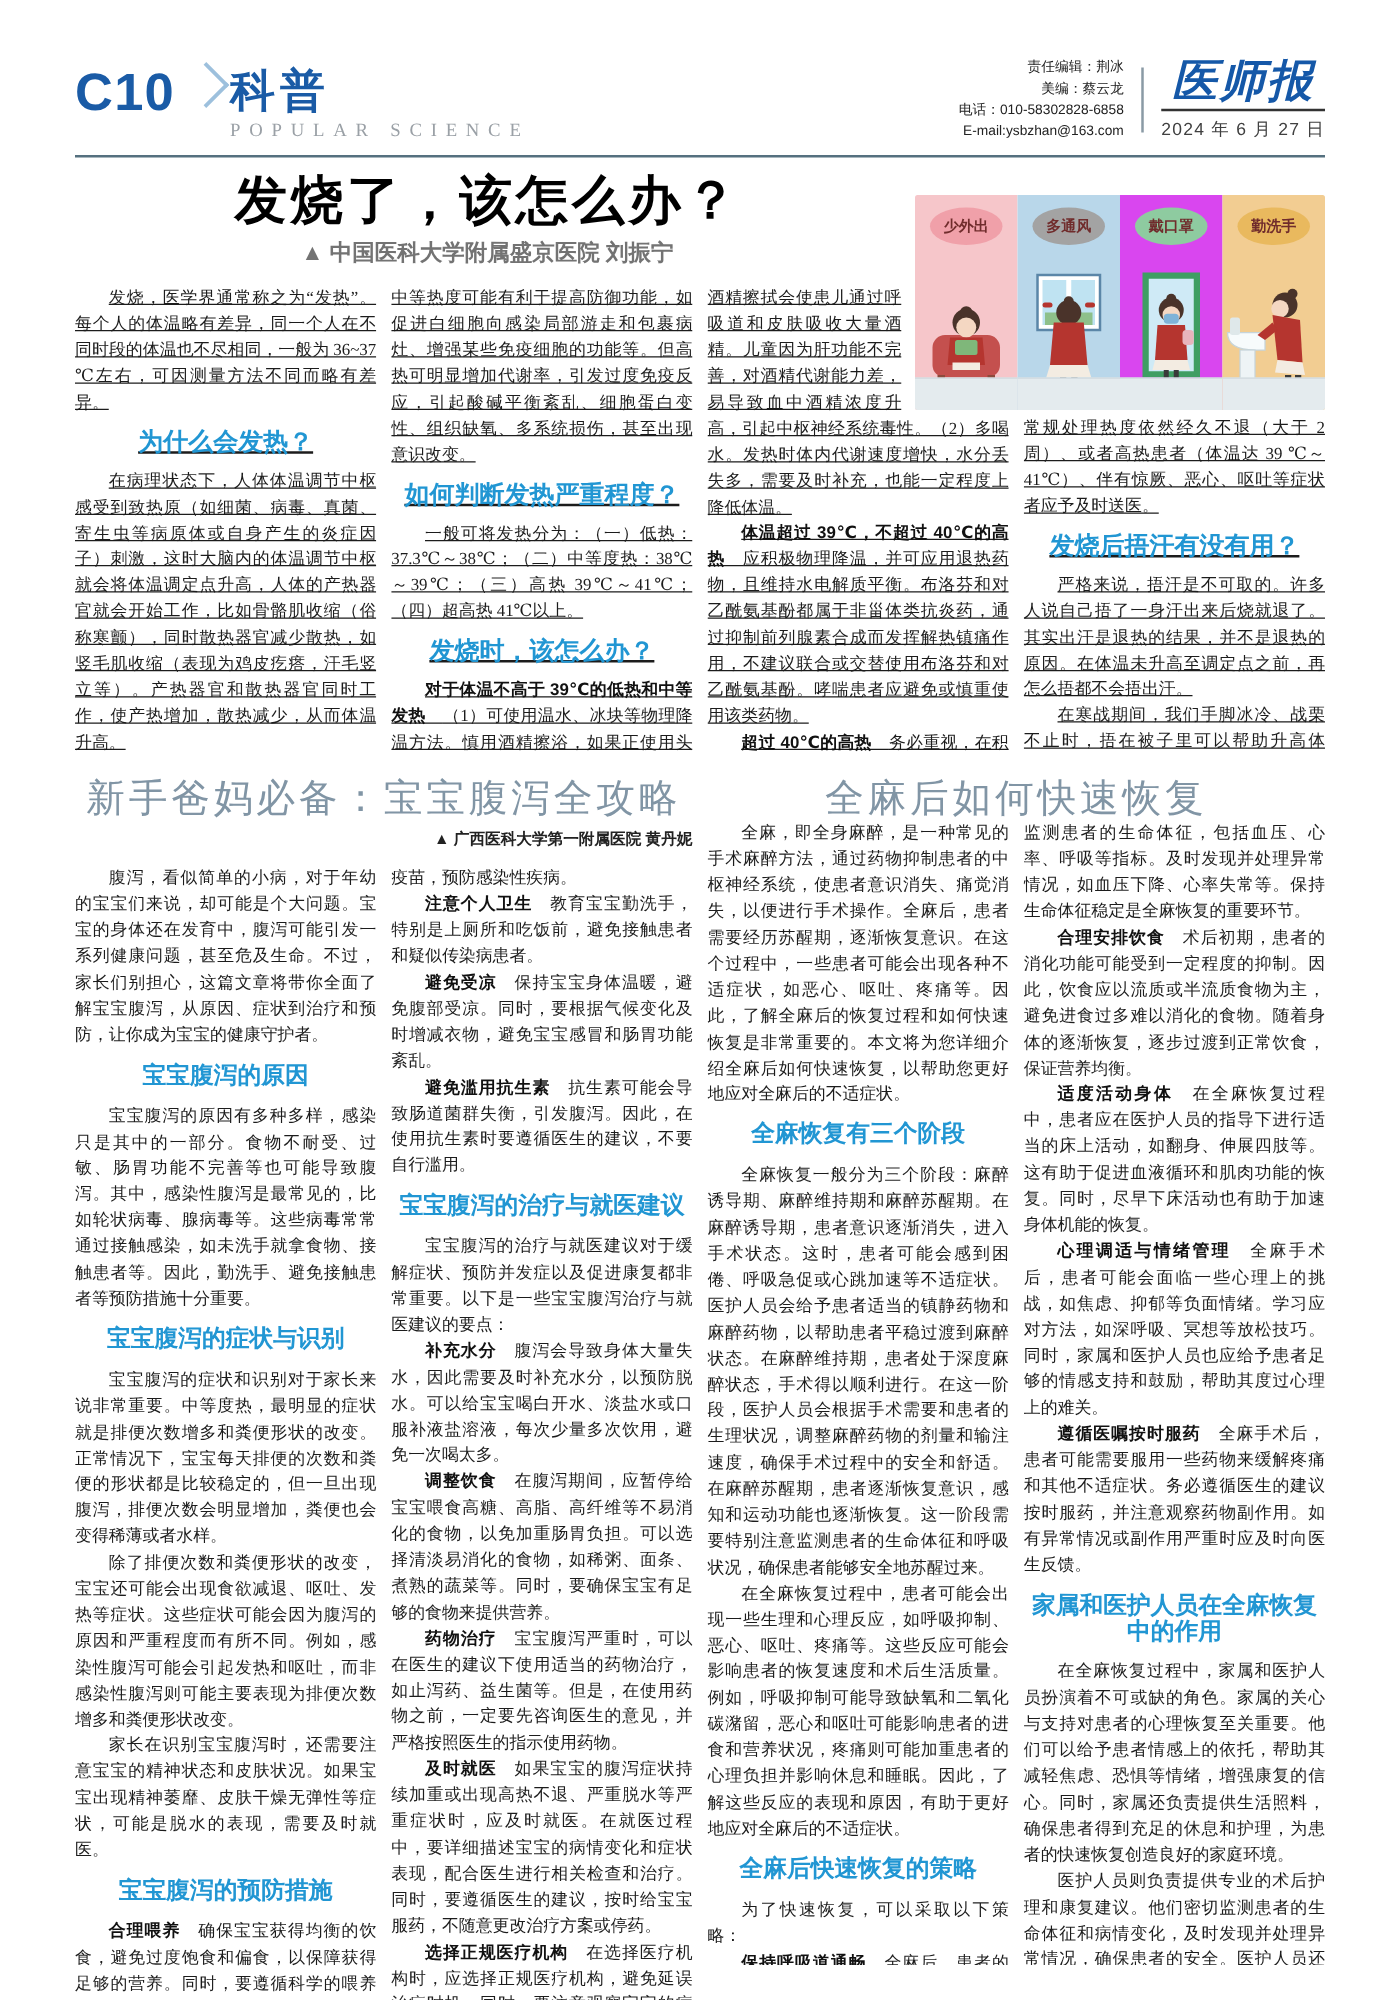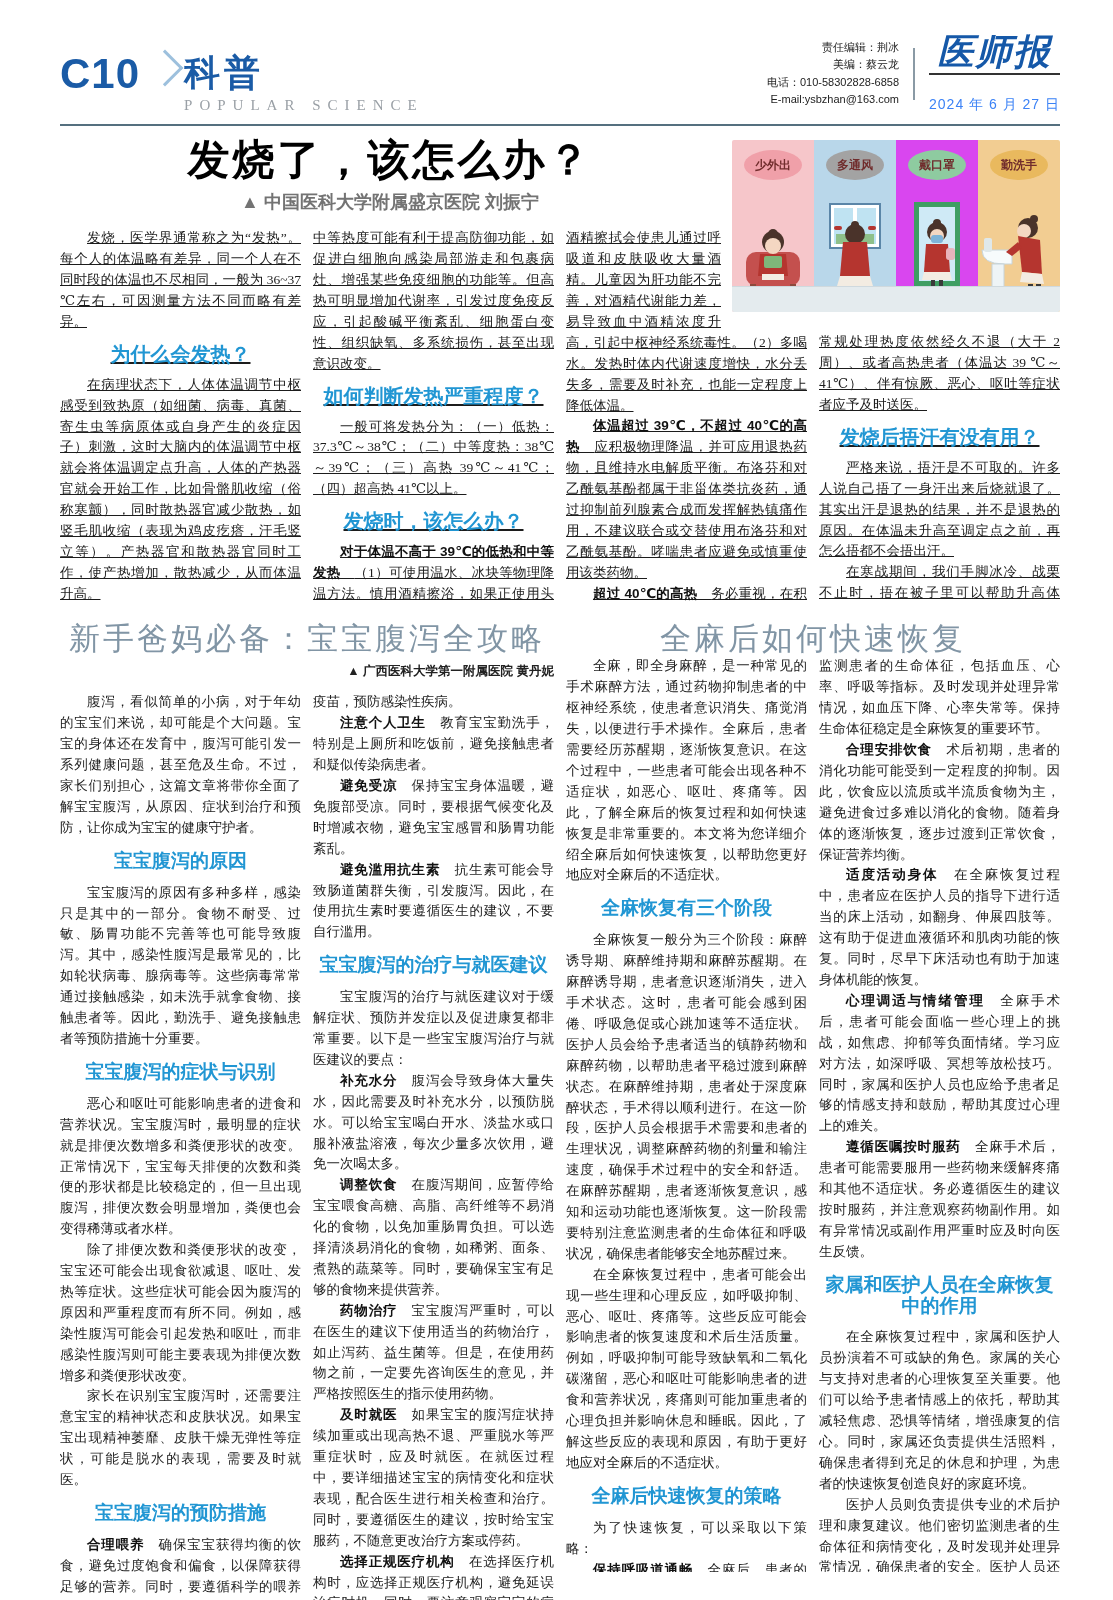--- a/index.html
+++ b/index.html
@@ -13,41 +13,41 @@
   .sec-code { font-family:"Liberation Sans","DejaVu Sans",sans-serif; font-weight:bold; font-size:42px; color:#1a5ba6; line-height:0.9; letter-spacing:1px; }
   .chev { width:26px; height:26px; border-top:3px solid #9dc0dd; border-right:3px solid #9dc0dd; transform:rotate(45deg); margin:0 2px 8px 8px; }
   .sec-zh-wrap { display:flex; flex-direction:column; }
   .sec-zh { font-family:"Liberation Sans","DejaVu Sans",sans-serif; font-weight:bold; font-size:36px; color:#1a5ba6; line-height:1; letter-spacing:4px; }
   .sec-en { font-family:"Liberation Serif",serif; font-size:15px; color:#9aa0a6; letter-spacing:7px; margin-top:6px; }
   .hdr-right { display:flex; align-items:center; gap:14px; }
   .mast-info { text-align:right; font-family:"Liberation Sans","DejaVu Sans",sans-serif; font-size:11px; line-height:1.55; color:#222; }
   .mast-div { width:2px; height:52px; background:#8a9aa5; }
   .mast-logo-wrap { text-align:center; }
   .paper-name { font-family:"DejaVu Serif","Liberation Serif",serif; font-style:italic; font-weight:bold; font-size:36px; color:#1558a8; line-height:1; letter-spacing:2px; }
-  .paper-date { font-family:"Liberation Sans",sans-serif; font-size:14px; color:#3b82f6; border-top:2px solid #333; margin-top:4px; padding-top:21px; letter-spacing:1px; }
+  .paper-date { font-family:"Liberation Sans",sans-serif; font-size:14px; color:#404040; border-top:2px solid #333; margin-top:4px; padding-top:6px; letter-spacing:1px; }
 
   
   .col { width:241px; flex:none; text-align:justify; font-size:13.5px; line-height:20.9px; overflow:hidden; }
   .para { text-indent:2em; }
   .para.noindent { text-indent:0; }
   .lead { font-family:"Liberation Sans","DejaVu Sans",sans-serif; color:#111; }
   .sec-head { font-family:"Liberation Sans","DejaVu Sans",sans-serif; font-weight:bold; color:#2196d3; text-align:center; text-indent:0; }
 
   
   .fever { position:relative; margin-top:10px; }
   .fever-title { text-align:center; margin-right:340px; font-family:"Liberation Sans","DejaVu Sans",sans-serif; font-weight:bold; font-size:42px; color:#000000; letter-spacing:3px; line-height:1.15; }
   .fever-byline { text-align:center; margin:6px 340px 0 0; font-family:"Liberation Sans",sans-serif; font-size:18px; font-weight:bold; color:#737373; }
   .fever-cols { display:flex; gap:12px; margin-top:14px;text-decoration:underline; }
   .fever-cols .col { height:378px; }
   .fever-cols .col:nth-child(4) { padding-top:104px; }
   .fever .sec-head { font-size:20px; margin:11px 0 10px; }
   .illus-spacer { float:right; width:80px; height:102px; margin-left:6px; }
 
   
-  .illus { position:absolute; top:4px; right:0; width:328px; height:172px; display:flex; overflow:hidden; border-radius:2px; }
+  .illus { position:absolute; top:20px; right:0; width:328px; height:172px; display:flex; overflow:hidden; border-radius:2px; }
   .panel { position:relative; width:25%; height:100%; }
   .panel .badge { position:absolute; top:10px; left:50%; transform:translateX(-50%); width:58px; height:30px; border-radius:50%; text-align:center; line-height:30px; font-family:"Liberation Sans",sans-serif; font-size:12px; font-weight:bold; color:#702c2c; }
   .floor { position:absolute; left:0; bottom:0; width:100%; height:26px; background:#e4ebee; border-top:1px solid #cfd9de; }
   .panel svg { position:absolute; bottom:6px; left:50%; transform:translateX(-50%); }
 
   
   .bottom { display:flex; gap:12px; margin-top:16px; }
   .group { width:494px; flex:none; }
   .group-title { text-align:center; white-space:nowrap; font-family:"Liberation Sans","DejaVu Sans",sans-serif; font-size:31px; color:#8195a5; letter-spacing:3px; line-height:1.1; }
   .group-byline { text-align:right; font-family:"Liberation Sans",sans-serif; font-size:12.5px; font-weight:bold; color:#222; margin:7px 0 12px; }
@@ -189,21 +189,21 @@
   <div class="bottom">
     <div class="group">
       <div class="group-title">新手爸妈必备：宝宝腹泻全攻略</div>
       <div class="group-byline">▲ 广西医科大学第一附属医院  黄丹妮</div>
       <div class="group-cols">
           <div class="col">
             <p class="para">腹泻，看似简单的小病，对于年幼的宝宝们来说，却可能是个大问题。宝宝的身体还在发育中，腹泻可能引发一系列健康问题，甚至危及生命。不过，家长们别担心，这篇文章将带你全面了解宝宝腹泻，从原因、症状到治疗和预防，让你成为宝宝的健康守护者。</p>
             <div class="sec-head">宝宝腹泻的原因</div>
             <p class="para">宝宝腹泻的原因有多种多样，感染只是其中的一部分。食物不耐受、过敏、肠胃功能不完善等也可能导致腹泻。其中，感染性腹泻是最常见的，比如轮状病毒、腺病毒等。这些病毒常常通过接触感染，如未洗手就拿食物、接触患者等。因此，勤洗手、避免接触患者等预防措施十分重要。</p>
             <div class="sec-head">宝宝腹泻的症状与识别</div>
-            <p class="para">恶心和呕吐可能影响患者的进食和营养状况。宝宝腹泻时，最明显的症状就是排便次数增多和粪便形状的改变。正常情况下，宝宝每天排便的次数和粪便的形状都是比较稳定的，但一旦出现腹泻，排便次数会明显增加，粪便也会变得稀薄或者水样。</p>
+            <p class="para">宝宝腹泻的症状和识别对于家长来说非常重要。中等度热，最明显的症状就是排便次数增多和粪便形状的改变。正常情况下，宝宝每天排便的次数和粪便的形状都是比较稳定的，但一旦出现腹泻，排便次数会明显增加，粪便也会变得稀薄或者水样。</p>
             <p class="para">除了排便次数和粪便形状的改变，宝宝还可能会出现食欲减退、呕吐、发热等症状。这些症状可能会因为腹泻的原因和严重程度而有所不同。例如，感染性腹泻可能会引起发热和呕吐，而非感染性腹泻则可能主要表现为排便次数增多和粪便形状改变。</p>
             <p class="para">家长在识别宝宝腹泻时，还需要注意宝宝的精神状态和皮肤状况。如果宝宝出现精神萎靡、皮肤干燥无弹性等症状，可能是脱水的表现，需要及时就医。</p>
             <div class="sec-head">宝宝腹泻的预防措施</div>
             <p class="para"><b class="lead">合理喂养　</b>确保宝宝获得均衡的饮食，避免过度饱食和偏食，以保障获得足够的营养。同时，要遵循科学的喂养方式，按时添加辅食，避免过度喂养。</p>
           </div>
           <div class="col">
             <p class="para noindent">疫苗，预防感染性疾病。</p>
             <p class="para"><b class="lead">注意个人卫生　</b>教育宝宝勤洗手，特别是上厕所和吃饭前，避免接触患者和疑似传染病患者。</p>
             <p class="para"><b class="lead">避免受凉　</b>保持宝宝身体温暖，避免腹部受凉。同时，要根据气候变化及时增减衣物，避免宝宝感冒和肠胃功能紊乱。</p>
             <p class="para"><b class="lead">避免滥用抗生素　</b>抗生素可能会导致肠道菌群失衡，引发腹泻。因此，在使用抗生素时要遵循医生的建议，不要自行滥用。</p>

